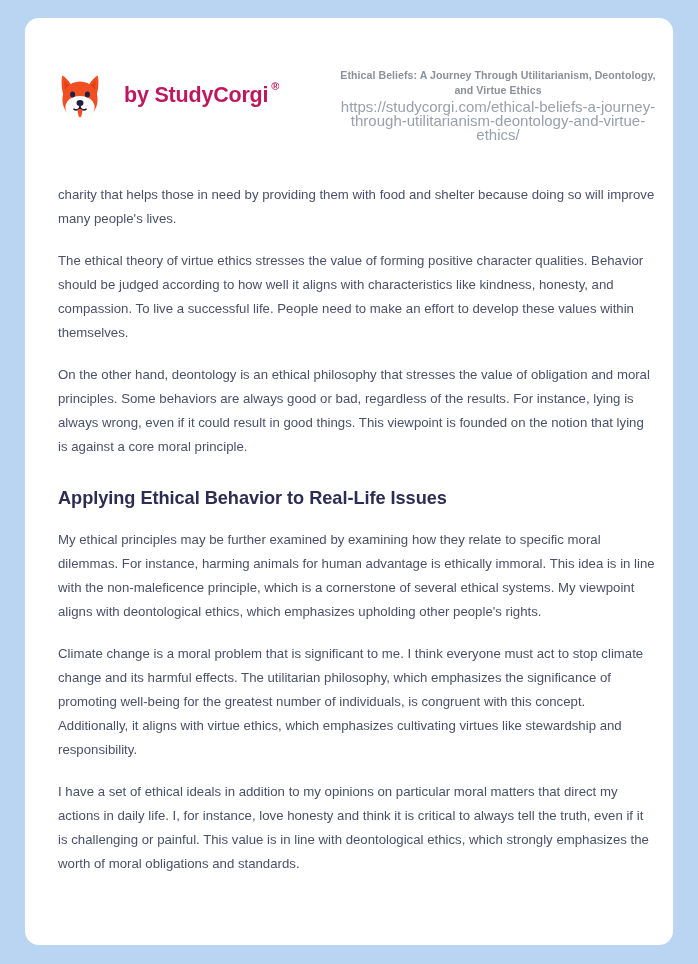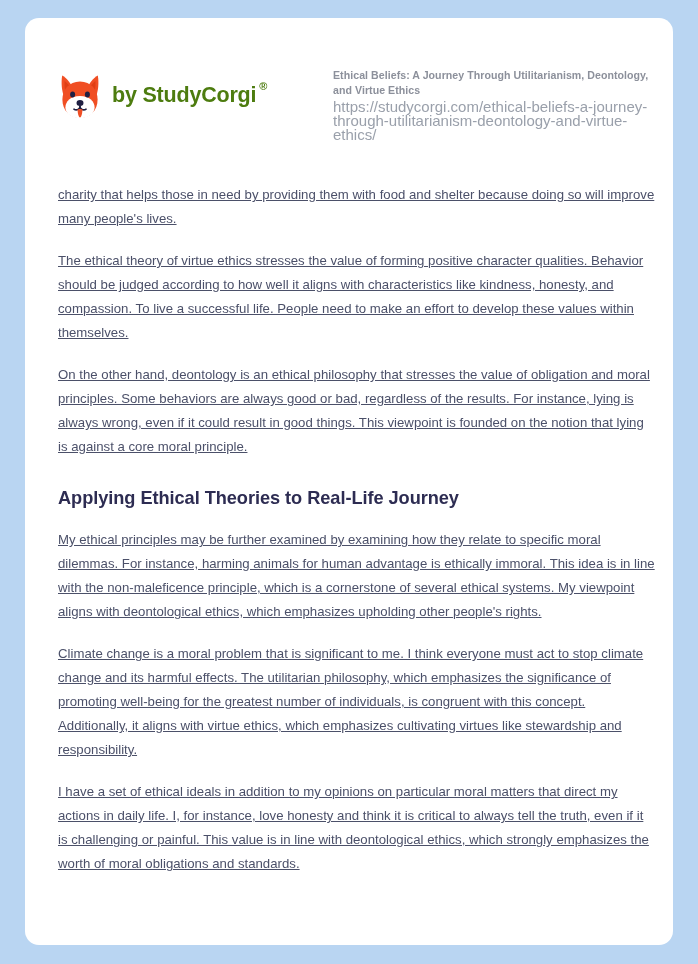--- a/index.html
+++ b/index.html
@@ -47,37 +47,38 @@
   }
   .corgi-logo {
     width: 44px;
     height: 48px;
     flex: none;
     display: block;
   }
   .wordmark {
     display: flex;
     align-items: flex-start;
-    color: #4d7c0f;
+    color: #be185d;
     font-weight: bold;
     font-size: 21.5px;
     letter-spacing: -0.2px;
     line-height: 1;
     white-space: nowrap;
+    margin-left: 12px;
   }
   .wordmark .reg {
     font-size: 11px;
     font-weight: bold;
     margin-left: 3px;
     position: relative;
     top: -4px;
   }
 
   .header-meta {
-    text-align: left;
+    text-align: center;
     max-width: 330px;
     padding-top: 2px;
   }
   .doc-title {
     color: #8c909b;
     font-weight: bold;
     font-size: 10.6px;
     line-height: 15px;
     letter-spacing: 0.05px;
     margin: 0;
@@ -94,21 +95,20 @@
   .doc-body {
     padding: 0 18px 0 33px;
     box-sizing: border-box;
   }
   .doc-body p {
     color: #4b5069;
     font-size: 13.2px;
     line-height: 24px;
     margin: 0 0 18px 0;
     letter-spacing: 0.01px;
-    text-decoration: underline;
   }
   .doc-body p.first {
     margin-top: 41px;
   }
   .doc-body h2 {
     color: #2d2c52;
     font-size: 18.2px;
     font-weight: bold;
     line-height: 26px;
     margin: 26px 0 17px 0;
@@ -160,21 +160,21 @@
         <p class="doc-url">https://studycorgi.com/ethical-beliefs-a-journey-through-utilitarianism-deontology-and-virtue-ethics/</p>
       </div>
 
     </div>
 
     <div class="doc-body">
 
       <p class="first">charity that helps those in need by providing them with food and shelter because doing so will improve many people's lives.</p>
       <p>The ethical theory of virtue ethics stresses the value of forming positive character qualities. Behavior should be judged according to how well it aligns with characteristics like kindness, honesty, and compassion. To live a successful life. People need to make an effort to develop these values within themselves.</p>
       <p>On the other hand, deontology is an ethical philosophy that stresses the value of obligation and moral principles. Some behaviors are always good or bad, regardless of the results. For instance, lying is always wrong, even if it could result in good things. This viewpoint is founded on the notion that lying is against a core moral principle.</p>
-      <h2>Applying Ethical Theories to Real-Life Journey</h2>
+      <h2>Applying Ethical Behavior to Real-Life Issues</h2>
       <p>My ethical principles may be further examined by examining how they relate to specific moral dilemmas. For instance, harming animals for human advantage is ethically immoral. This idea is in line with the non-maleficence principle, which is a cornerstone of several ethical systems. My viewpoint aligns with deontological ethics, which emphasizes upholding other people's rights.</p>
       <p>Climate change is a moral problem that is significant to me. I think everyone must act to stop climate change and its harmful effects. The utilitarian philosophy, which emphasizes the significance of promoting well-being for the greatest number of individuals, is congruent with this concept. Additionally, it aligns with virtue ethics, which emphasizes cultivating virtues like stewardship and responsibility.</p>
       <p>I have a set of ethical ideals in addition to my opinions on particular moral matters that direct my actions in daily life. I, for instance, love honesty and think it is critical to always tell the truth, even if it is challenging or painful. This value is in line with deontological ethics, which strongly emphasizes the worth of moral obligations and standards.</p>
 
     </div>
 
   </div>
 </div>
 
 </body></html>

